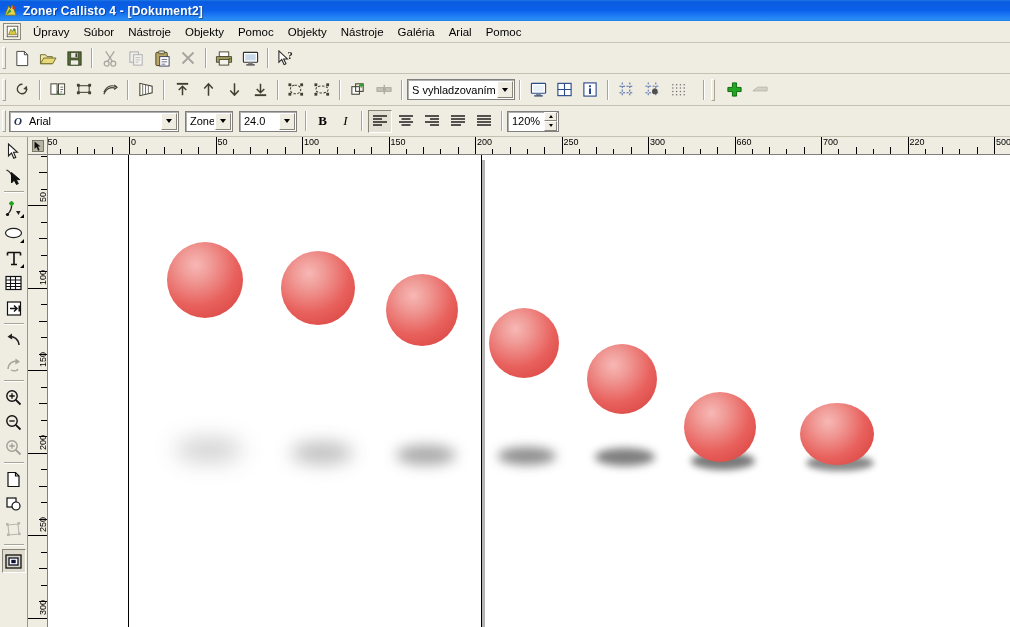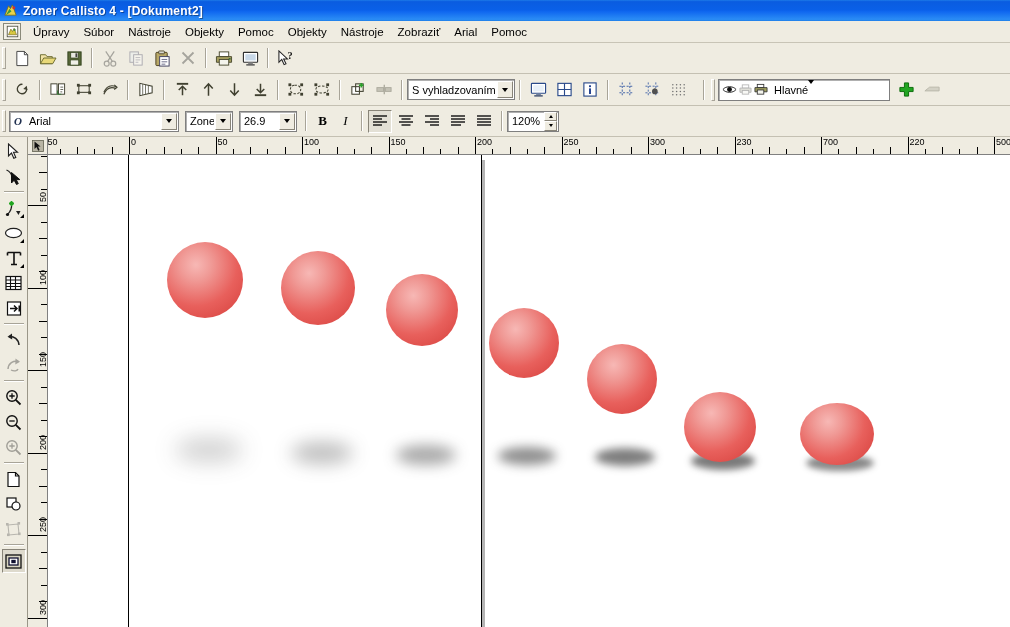--- a/index.html
+++ b/index.html
@@ -222,21 +222,21 @@
         <circle cx="10.5" cy="6" r="1.4" fill="#3a8a3a"></circle>
       </svg>
     </div>
     <div class="menu-item">Úpravy</div>
     <div class="menu-item">Súbor</div>
     <div class="menu-item">Nástroje</div>
     <div class="menu-item">Objekty</div>
     <div class="menu-item">Pomoc</div>
     <div class="menu-item">Objekty</div>
     <div class="menu-item">Nástroje</div>
-    <div class="menu-item">Zobraziť</div>
+    <div class="menu-item">Galéria</div>
     <div class="menu-item">Arial</div>
     <div class="menu-item">Pomoc</div>
   </div>
 
   <div class="tbrow" id="tbrow1">
     <div class="gripper"></div>
 
     <div class="tbtn">
       <svg width="17" height="17" viewBox="0 0 18 18">
         <path d="M3 1.5 H11 L14.5 5 V16.5 H3 Z" fill="#ffffff" stroke="#404040" stroke-width="1"></path>
@@ -493,40 +493,20 @@
             <circle cx="7" cy="14.5" r="0.8"></circle>
             <circle cx="11" cy="14.5" r="0.8"></circle>
             <circle cx="15" cy="14.5" r="0.8"></circle>
         </g>
       </svg>
     </div>
 
     <div class="tsep" style="margin-left:12px;"></div>
     <div class="gripper"></div>
 
-    <div class="layerbox layersel">
-      <span class="lbicons">
-        <svg width="15" height="13" viewBox="0 0 16 13">
-          <path d="M1 6.5 C4 2.5 12 2.5 15 6.5 C12 10.5 4 10.5 1 6.5Z" fill="#ffffff" stroke="#202020" stroke-width="1"></path>
-          <circle cx="8" cy="6.5" r="2.6" fill="#101010"></circle>
-        </svg>
-        <svg width="13" height="13" viewBox="0 0 14 13" opacity="0.4">
-          <rect x="3.5" y="1.5" width="7" height="3.5" fill="#ffffff" stroke="#404040" stroke-width="0.9"></rect>
-          <path d="M1 5 H13 V9.5 H1 Z" fill="#b0b0a0" stroke="#404040" stroke-width="0.9"></path>
-          <rect x="3.5" y="7.5" width="7" height="4" fill="#f0f0e8" stroke="#404040" stroke-width="0.9"></rect>
-        </svg>
-        <svg width="14" height="13" viewBox="0 0 15 13">
-          <rect x="3.5" y="1" width="7" height="3.5" fill="#ffffff" stroke="#303030" stroke-width="0.9"></rect>
-          <path d="M1 4.5 H14 V9 H1 Z" fill="#a0a060" stroke="#303030" stroke-width="0.9"></path>
-          <rect x="3.5" y="7" width="7" height="4.5" fill="#f4f4ec" stroke="#303030" stroke-width="0.9"></rect>
-        </svg>
-      </span>
-      <span class="cval" style="padding-left:6px;">Hlavné</span>
-      <span class="carrow"><span class="caret-d"></span></span>
-    </div>
 
     <div class="tbtn" style="margin-left:4px;">
       <svg width="17" height="17" viewBox="0 0 18 18">
         <path d="M6.8 2 H11.2 V6.8 H16 V11.2 H11.2 V16 H6.8 V11.2 H2 V6.8 H6.8 Z" fill="#22a522" stroke="#0a6a0a" stroke-width="1"></path>
       </svg>
     </div>
     <div class="tbtn dis">
       <svg width="18" height="15" viewBox="0 0 19 15">
         <path d="M2 9 L7 5 L17 5 L17 9 Z" fill="#a8a898" stroke="#606050" stroke-width="1"></path>
       </svg>
@@ -553,21 +533,21 @@
     <div class="combo scriptsel">
       <span class="cval">Zoner</span>
       <span class="carrow">
           <span class="caret-d"></span>
         </span>
     </div>
 
     <div style="width:6px;flex:0 0 auto;"></div>
 
     <div class="combo sizesel">
-      <span class="cval">26.9</span>
+      <span class="cval">24.0</span>
       <span class="carrow">
           <span class="caret-d"></span>
         </span>
     </div>
 
     <div class="tsep" style="margin-left:8px;"></div>
 
     <div class="bibtn b">B</div>
     <div class="bibtn i">I</div>
 
@@ -805,21 +785,21 @@
       <div class="rtick" style="left: 548.1px; top: 10px; width: 1px; height: 7px;"></div>
       <div class="rtick" style="left: 565.4px; top: 12px; width: 1px; height: 5px;"></div>
       <div class="rtick" style="left: 582.7px; top: 10px; width: 1px; height: 7px;"></div>
       <div class="rtick" style="left: 600px; top: 0px; width: 1px; height: 17px;"></div>
       <div class="rlabel" style="left: 602px; top: 1px;">300</div>
       <div class="rtick" style="left: 617.3px; top: 12px; width: 1px; height: 5px;"></div>
       <div class="rtick" style="left: 634.6px; top: 10px; width: 1px; height: 7px;"></div>
       <div class="rtick" style="left: 651.9px; top: 12px; width: 1px; height: 5px;"></div>
       <div class="rtick" style="left: 669.2px; top: 10px; width: 1px; height: 7px;"></div>
       <div class="rtick" style="left: 686.5px; top: 0px; width: 1px; height: 17px;"></div>
-      <div class="rlabel" style="left: 688.5px; top: 1px;">230</div>
+      <div class="rlabel" style="left: 688.5px; top: 1px;">660</div>
       <div class="rtick" style="left: 703.8px; top: 12px; width: 1px; height: 5px;"></div>
       <div class="rtick" style="left: 721.1px; top: 10px; width: 1px; height: 7px;"></div>
       <div class="rtick" style="left: 738.4px; top: 12px; width: 1px; height: 5px;"></div>
       <div class="rtick" style="left: 755.7px; top: 10px; width: 1px; height: 7px;"></div>
       <div class="rtick" style="left: 773px; top: 0px; width: 1px; height: 17px;"></div>
       <div class="rlabel" style="left: 775px; top: 1px;">700</div>
       <div class="rtick" style="left: 790.3px; top: 12px; width: 1px; height: 5px;"></div>
       <div class="rtick" style="left: 807.6px; top: 10px; width: 1px; height: 7px;"></div>
       <div class="rtick" style="left: 824.9px; top: 12px; width: 1px; height: 5px;"></div>
       <div class="rtick" style="left: 842.2px; top: 10px; width: 1px; height: 7px;"></div>

